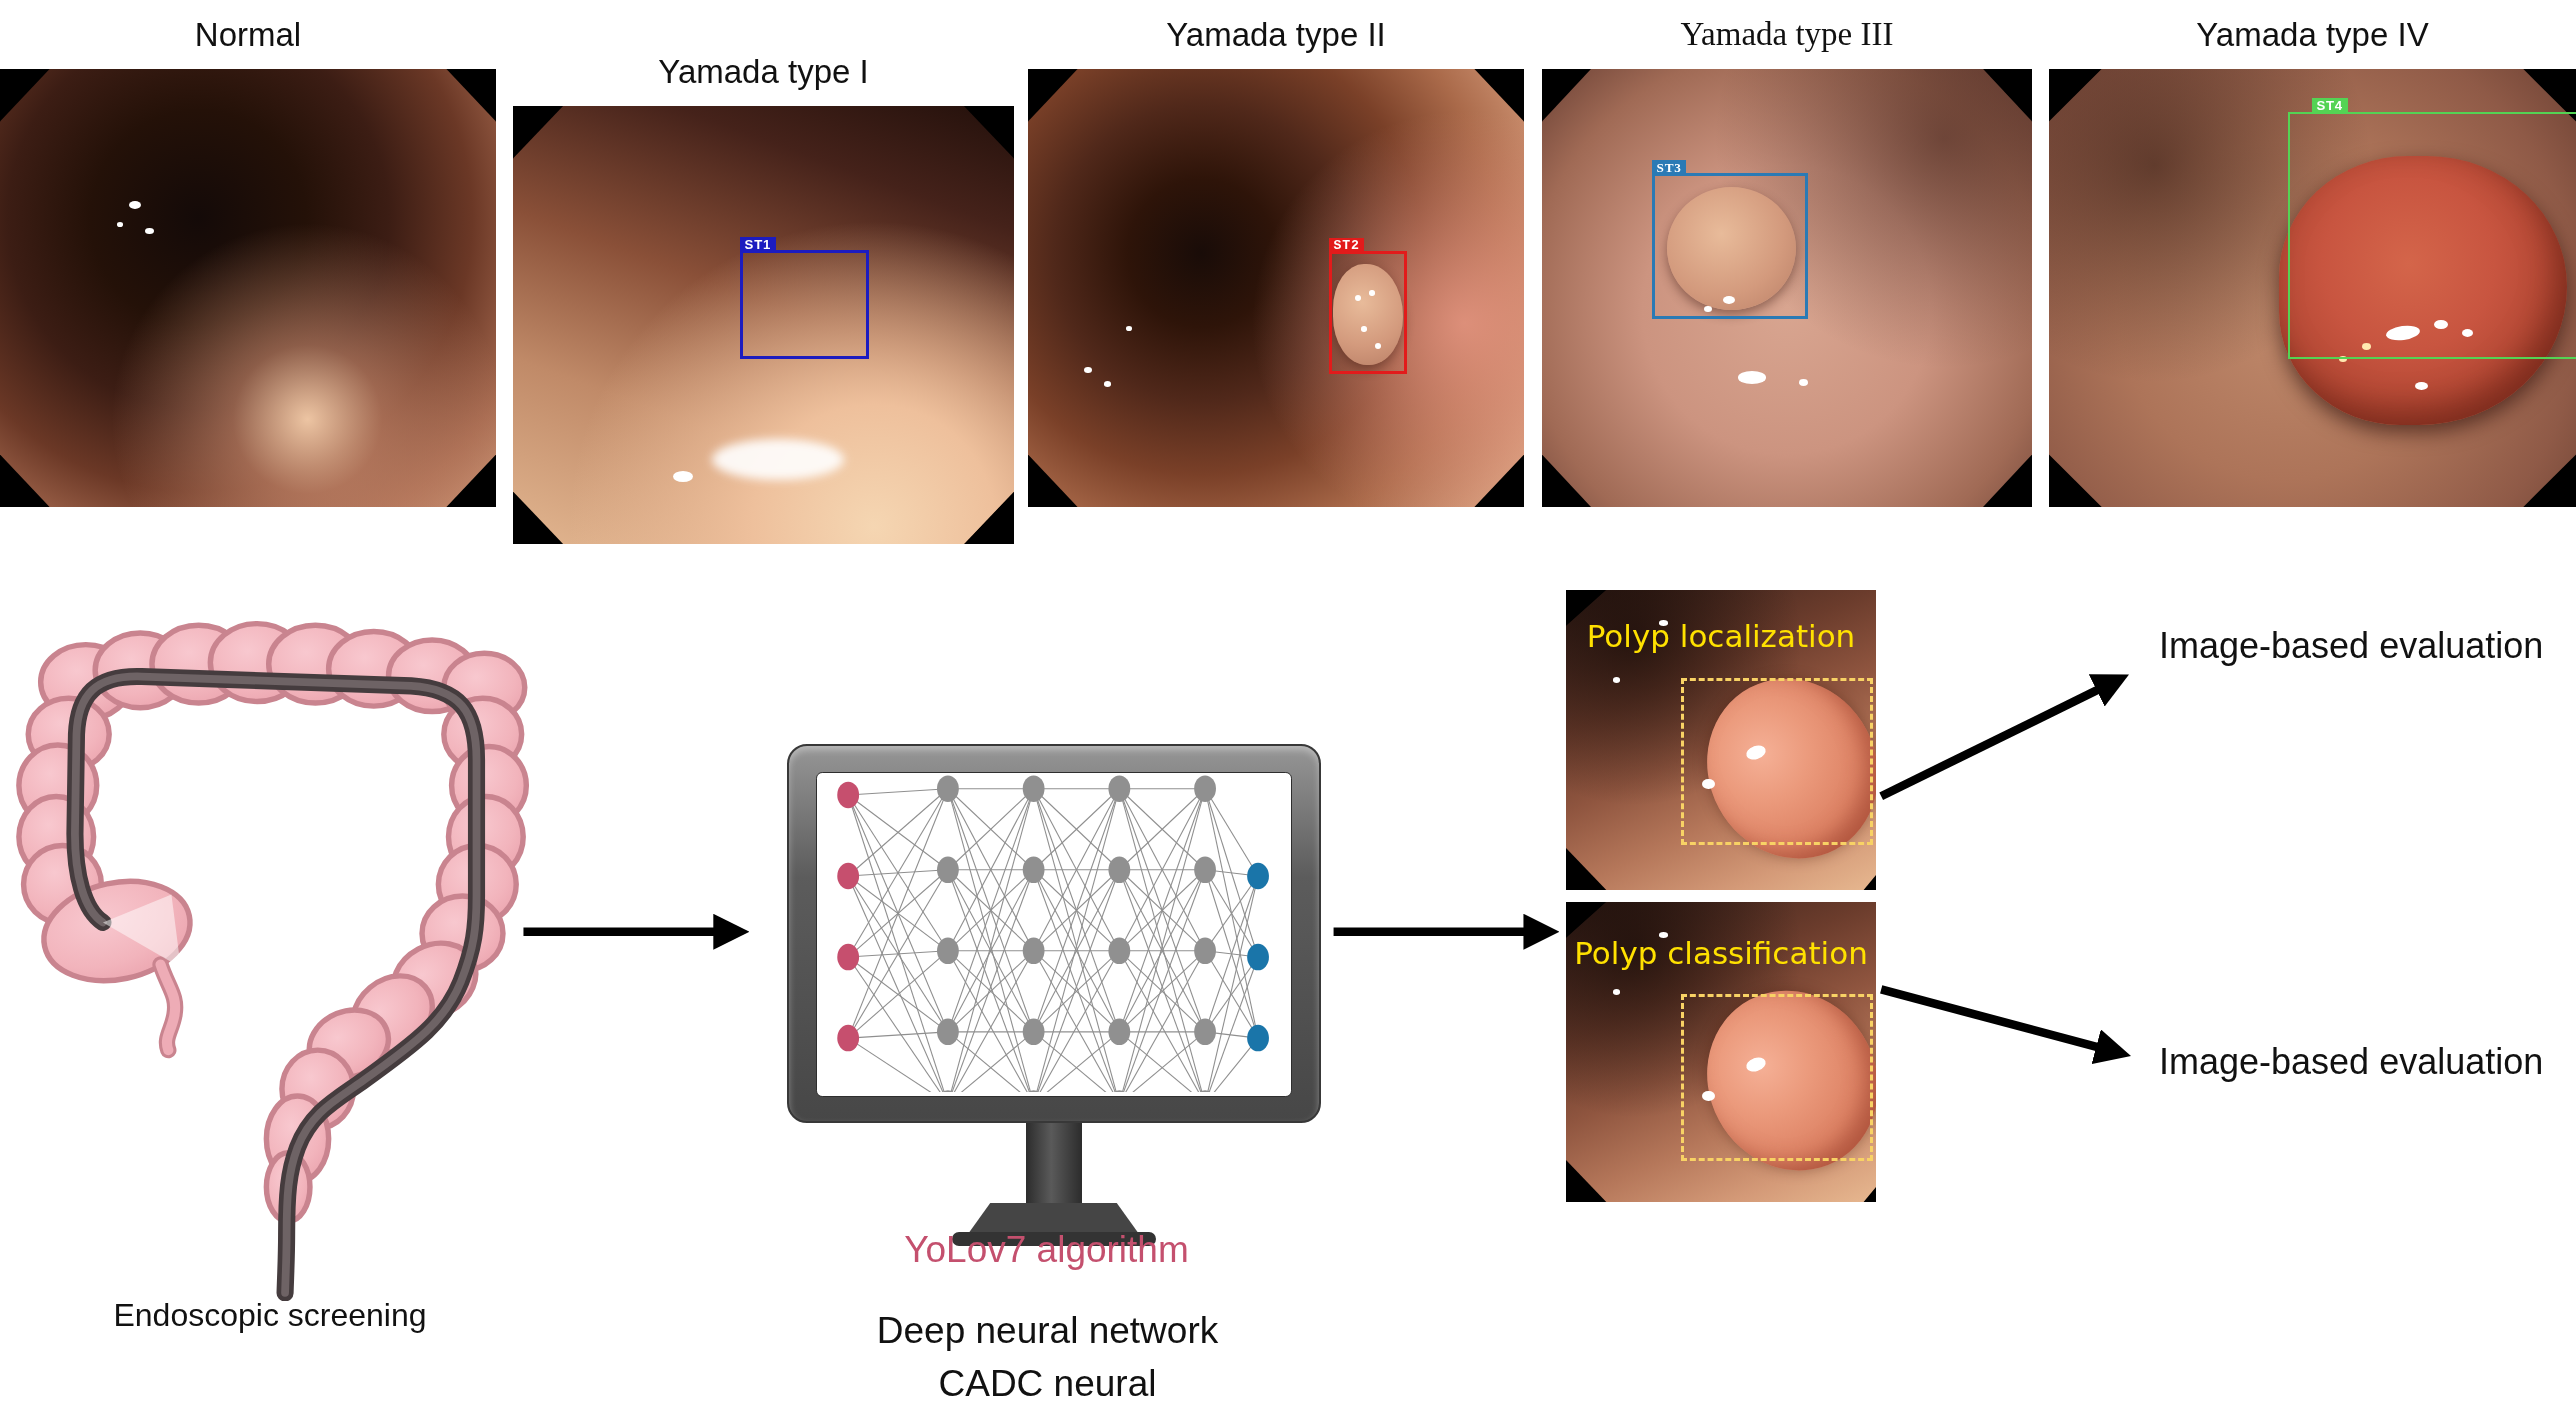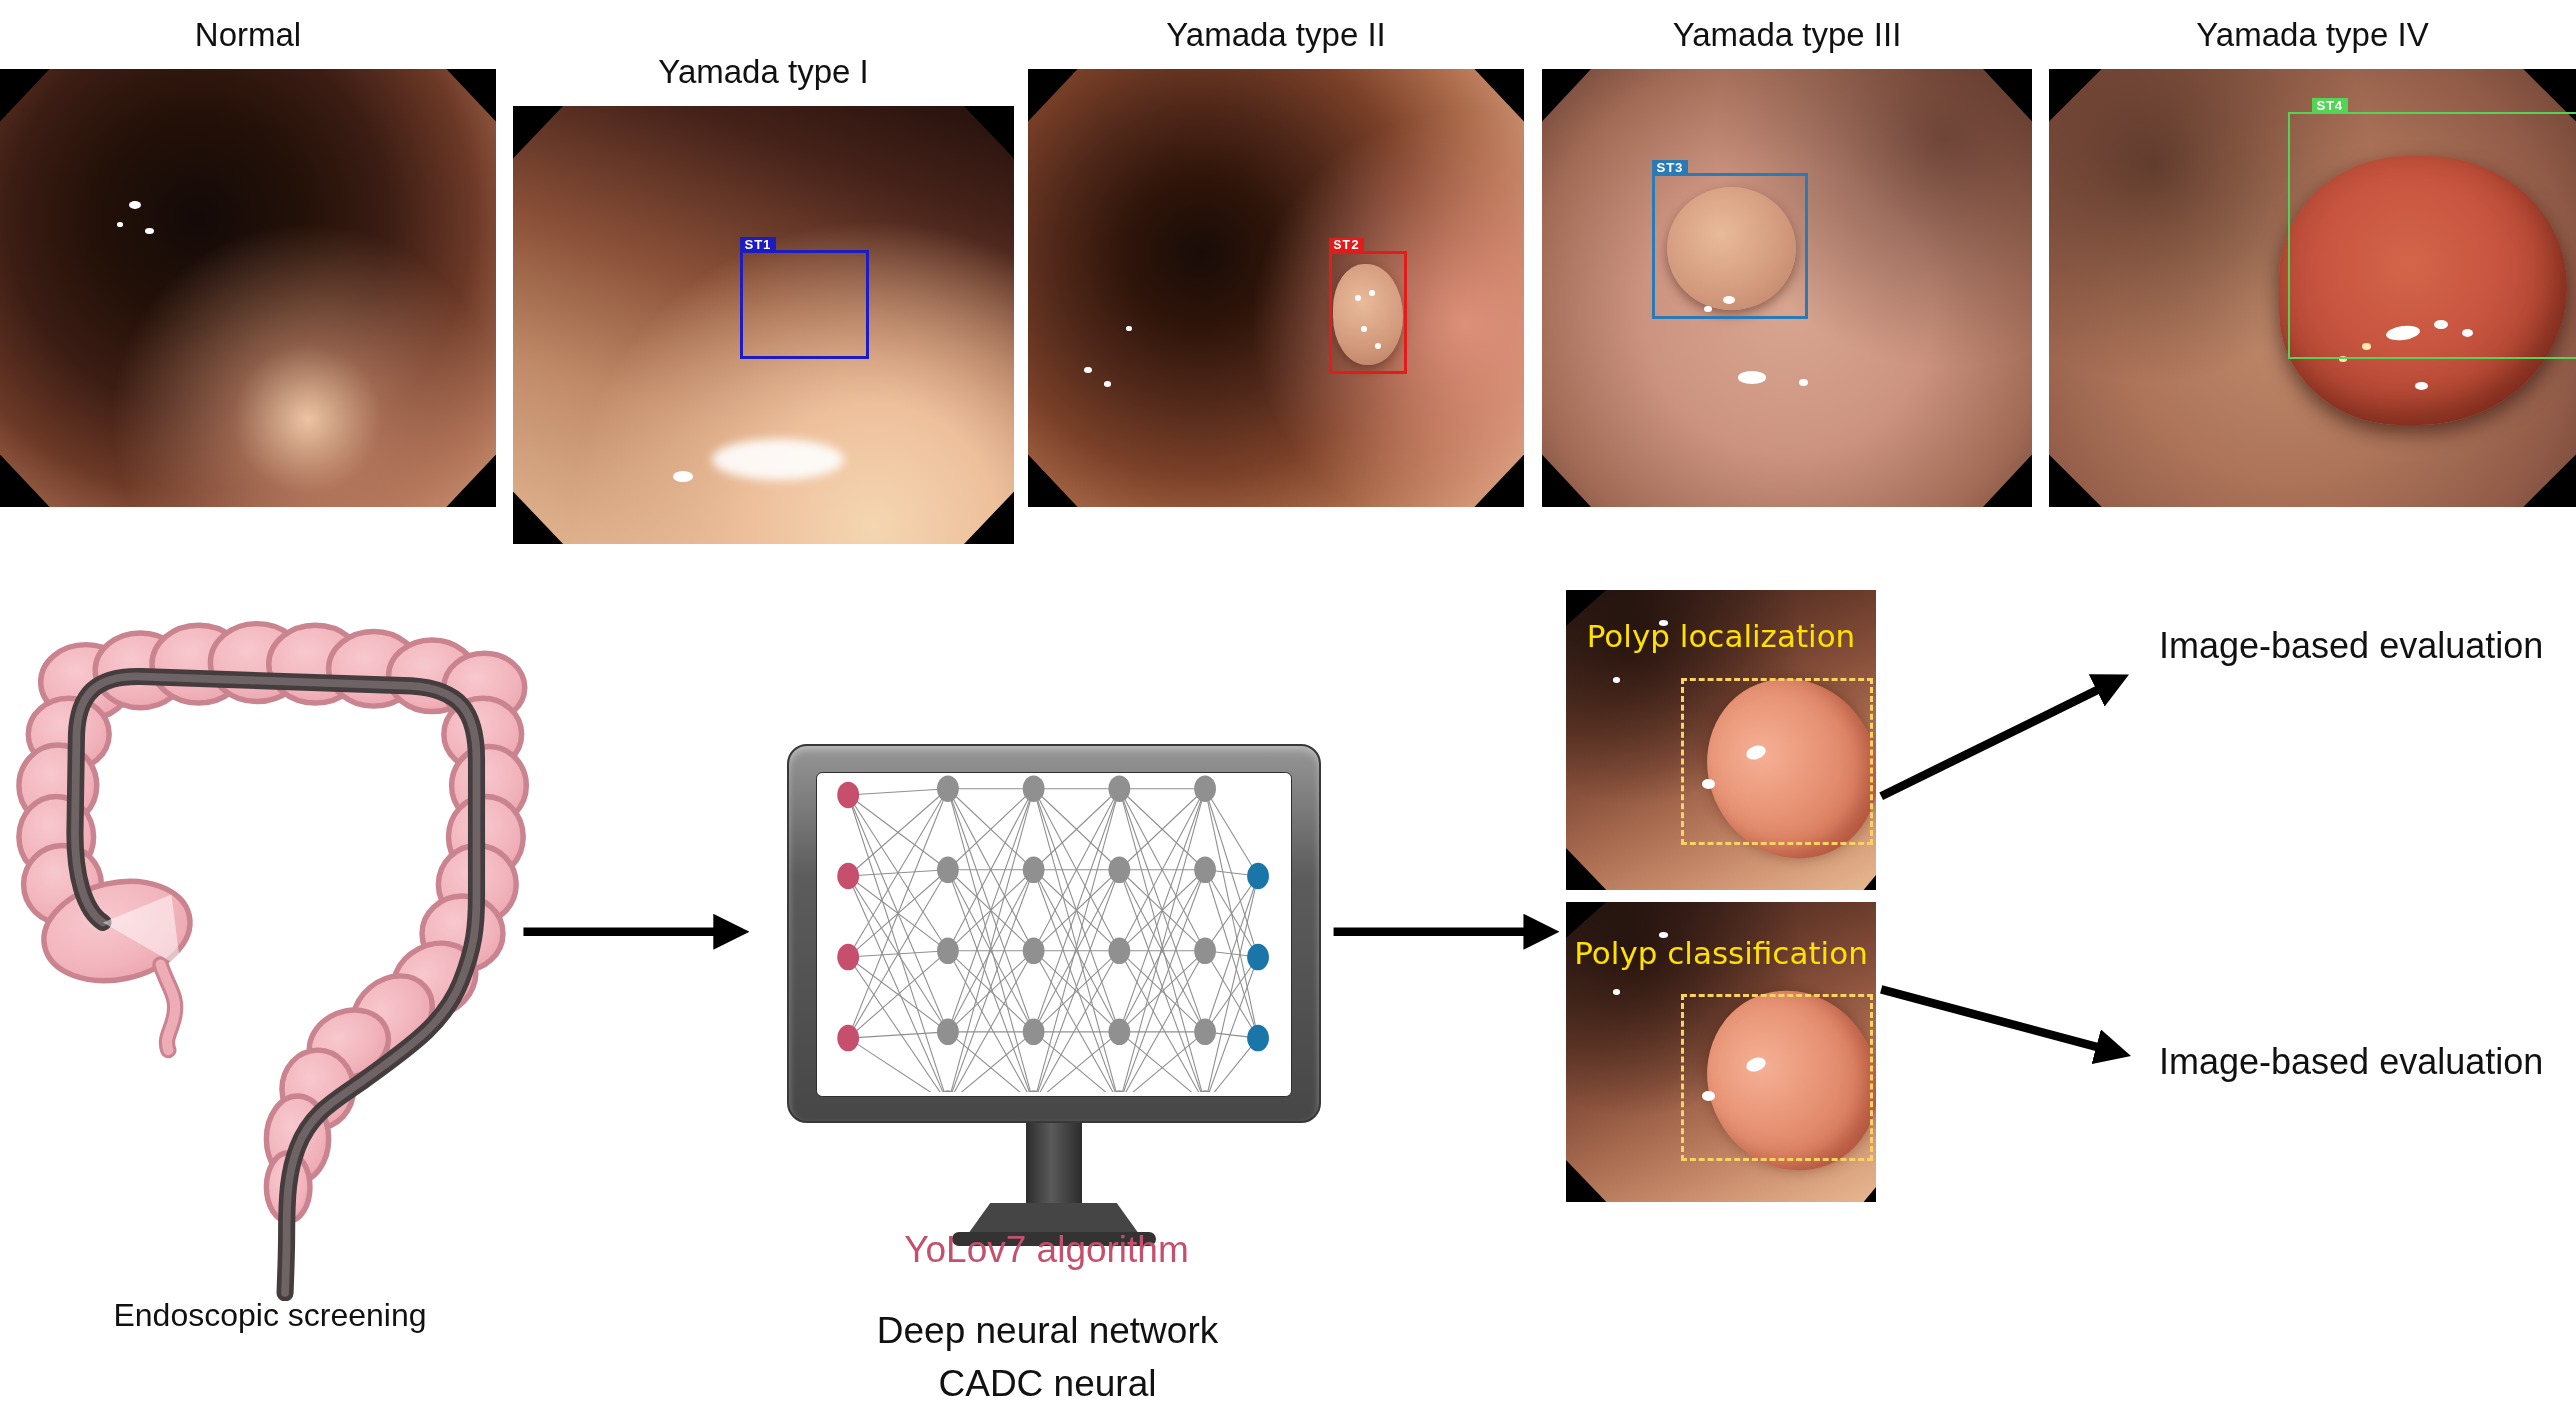--- a/index.html
+++ b/index.html
@@ -113,21 +113,21 @@
       <div class="glint" style="left:327px;top:226px;width:6.2px;height:6.2px;"></div>
       <div class="glint" style="left:341px;top:221px;width:5.5px;height:5.5px;"></div>
       <div class="glint" style="left:333px;top:257px;width:5.5px;height:5.5px;"></div>
       <div class="glint" style="left:347px;top:274px;width:6.2px;height:6.2px;"></div>
       <div class="bbox" style="left:301px;top:182px;width:78px;height:123px;border:3.1px solid var(--st2-box);">
         <span class="tag" style="background:var(--st2-box);font-family:Liberation Mono, monospace;">ST2</span>
       </div>
     </div>
   </div>
 
-  <div class="panel" style="left:1542px;width:490px;">
+  <div class="panel" style="left:1542px;width:490px;font-family:Liberation Serif, serif;">
     <div class="panel-title">Yamada type III</div>
     <div class="photo photo-t3">
       <div class="oct"></div>
       <div class="polyp-small" style="left:125px;top:118px;width:129px;height:123px;"></div>
       <div class="glint" style="left:181px;top:227px;width:11.7px;height:7.8px;"></div>
       <div class="glint" style="left:162px;top:237px;width:7.8px;height:6.2px;"></div>
       <div class="glint" style="left:196px;top:302px;width:28px;height:12.5px;"></div>
       <div class="glint" style="left:257px;top:310px;width:9.3px;height:7px;"></div>
       <div class="bbox" style="left:110px;top:104px;width:156px;height:146px;border:3.1px solid var(--st3-box);">
         <span class="tag" style="background:var(--st3-box);">ST3</span>

